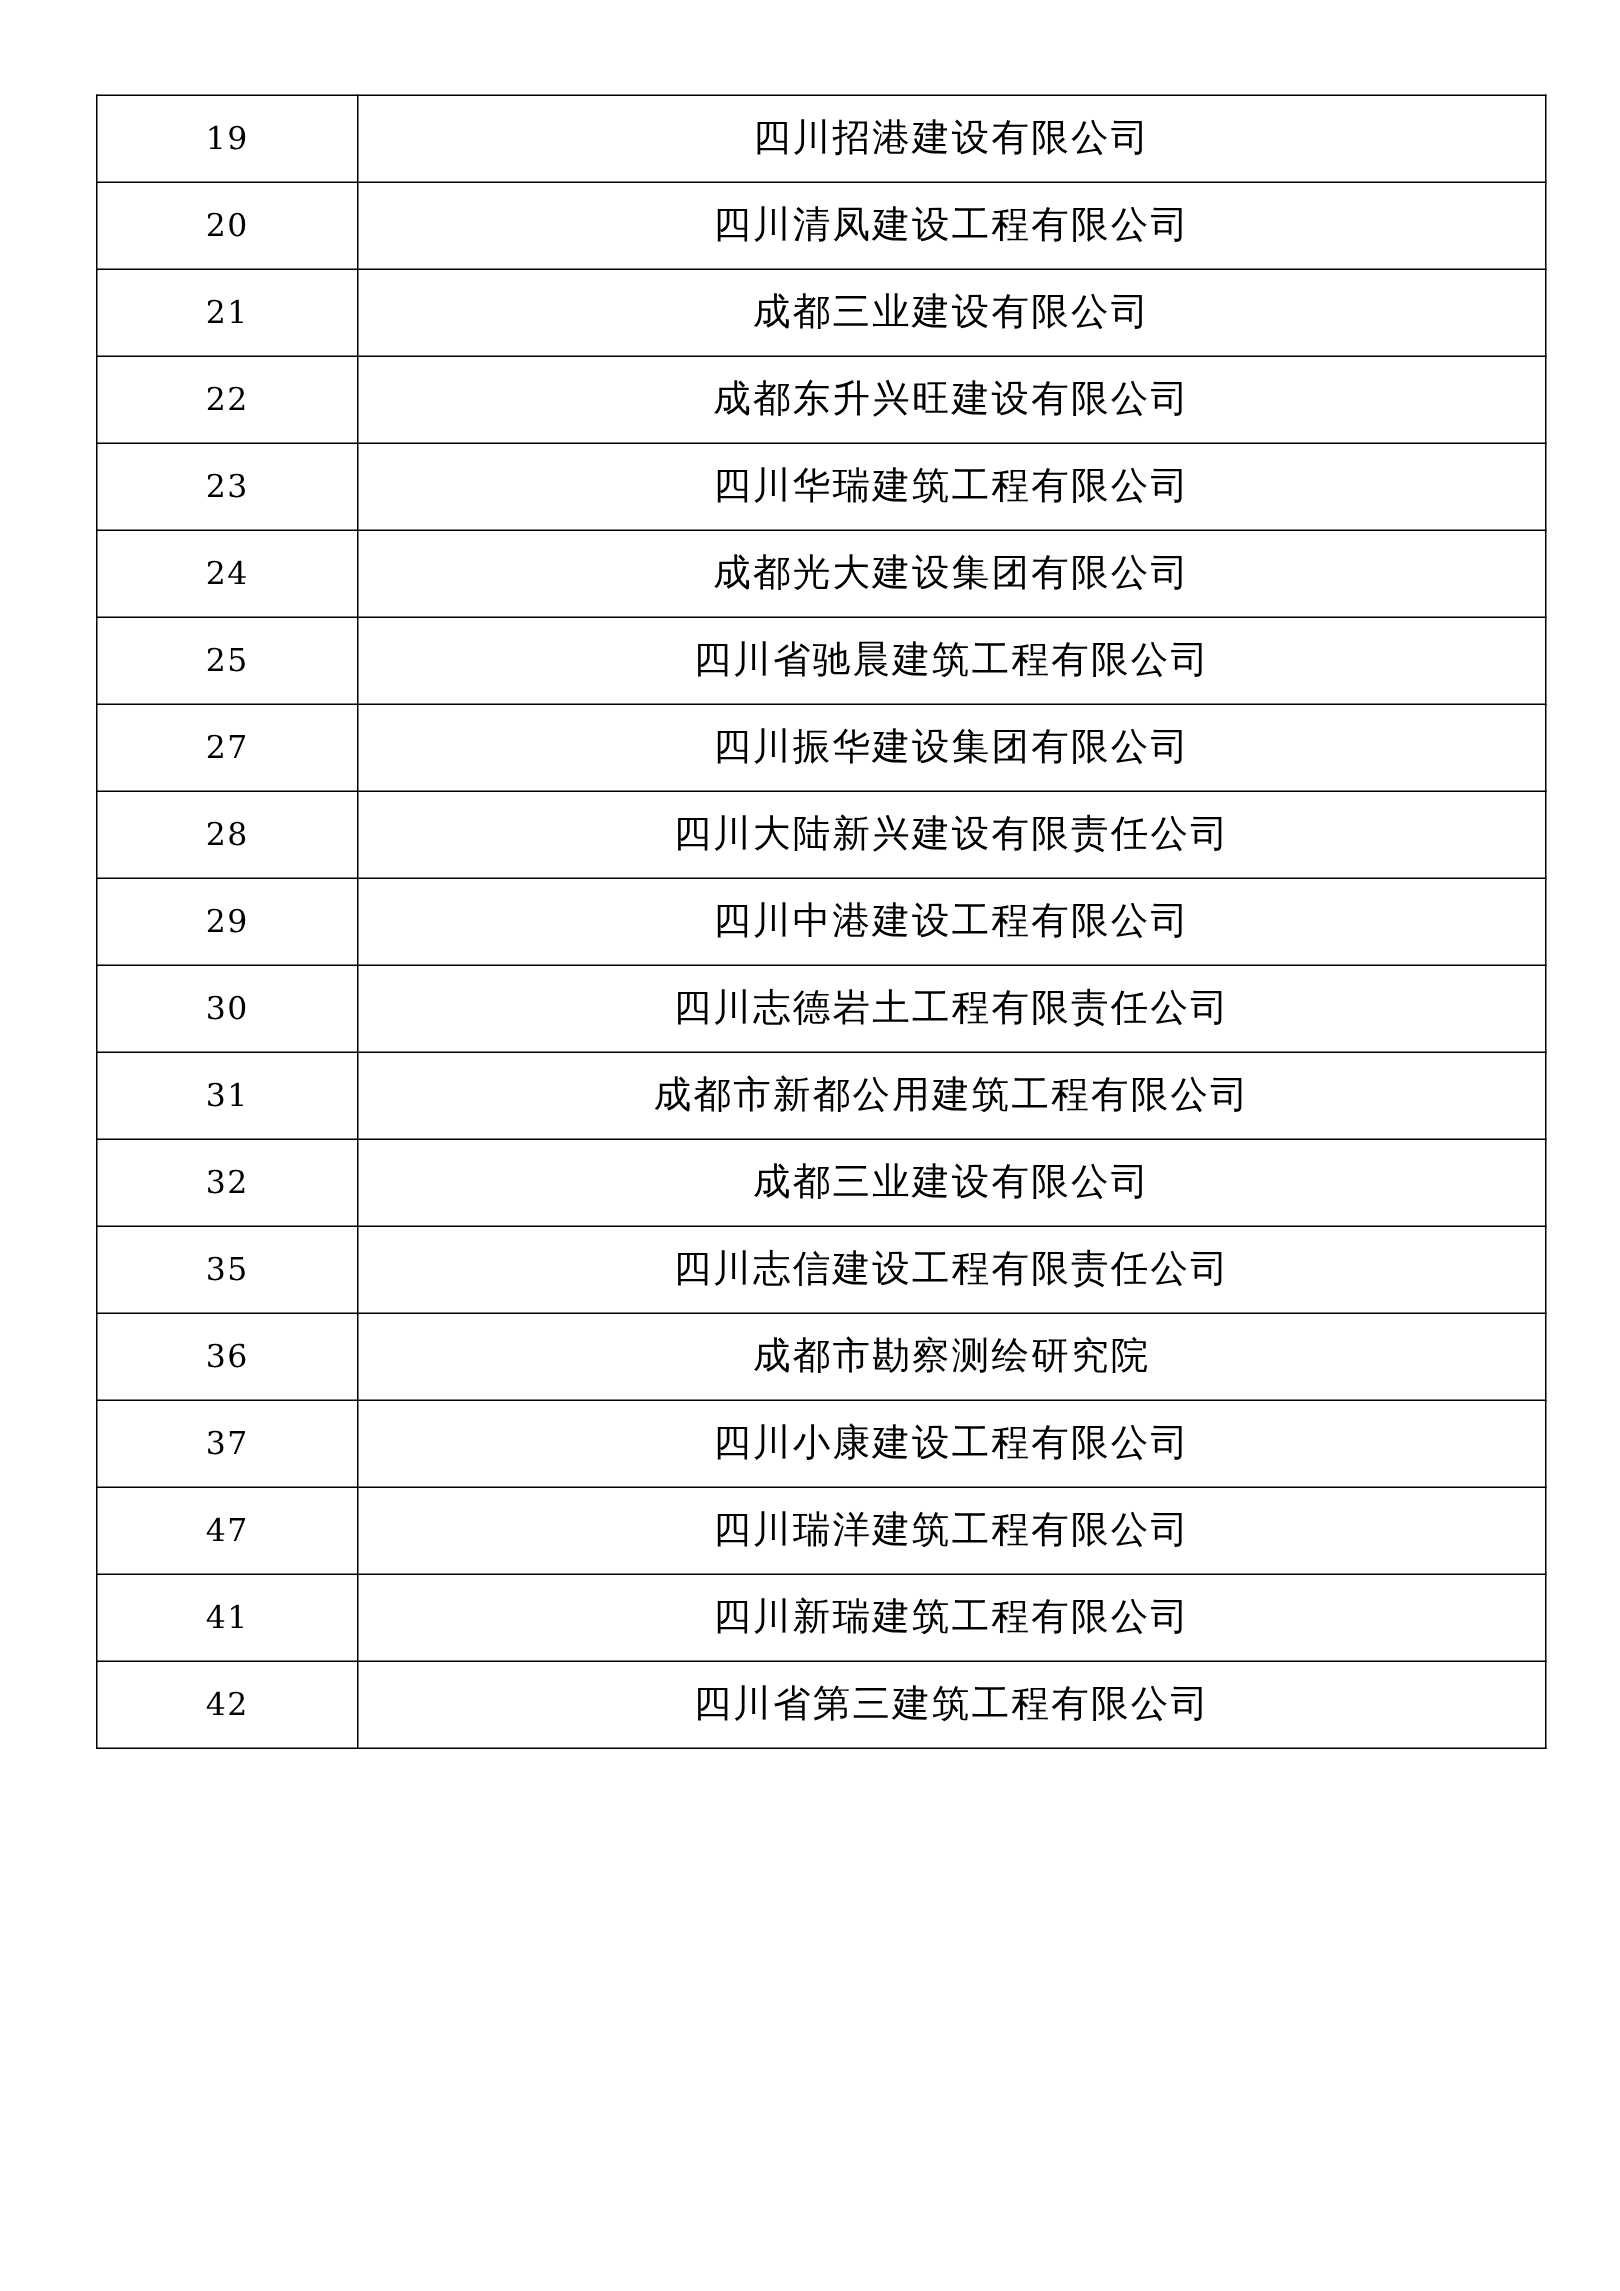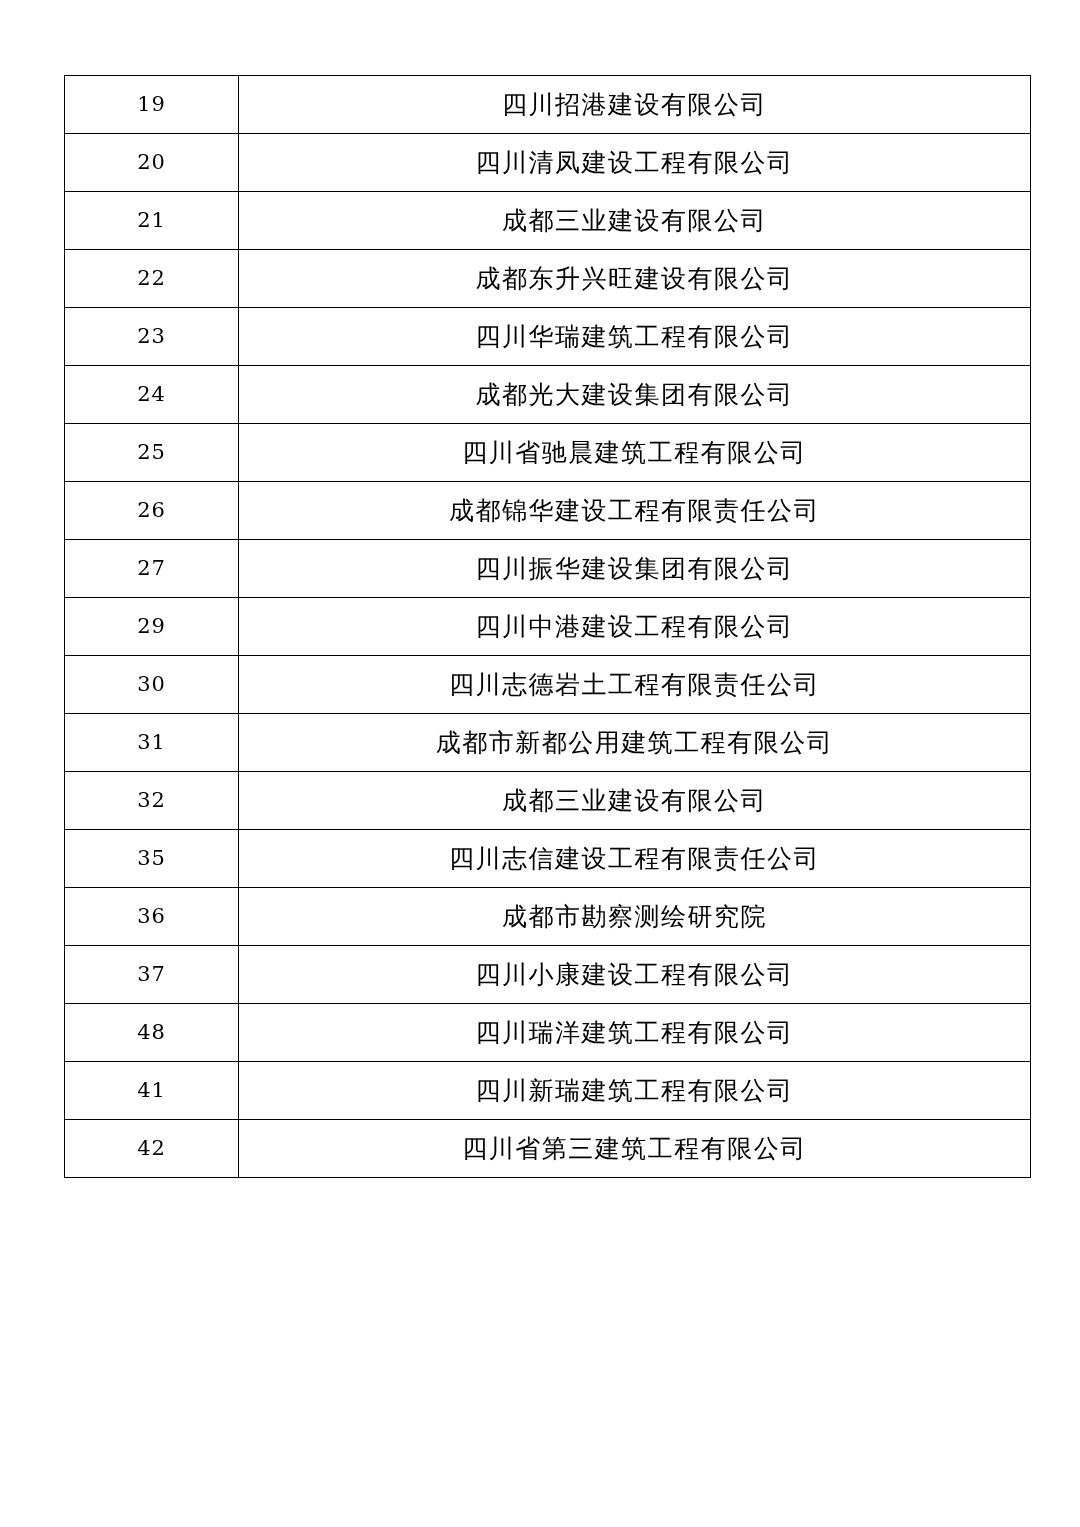--- a/index.html
+++ b/index.html
@@ -21,21 +21,20 @@
     top: 0;
     width: 1080px;
     height: 1527px;
     background: #ffffff;
   }
   .table-wrap {
     position: absolute;
     left: 64px;
     top: 63px;
     width: 966px;
-    margin-top: 12px;
   }
   table.doc-table {
     border-collapse: collapse;
     width: 966px;
     table-layout: fixed;
   }
   table.doc-table col.c-index { width: 174px; }
   table.doc-table col.c-name { width: 792px; }
   table.doc-table td {
     border: 1px solid #000000;
@@ -90,26 +89,26 @@
           </tr>
           <tr>
             <td class="idx">24</td>
             <td class="name">成都光大建设集团有限公司</td>
           </tr>
           <tr>
             <td class="idx">25</td>
             <td class="name">四川省驰晨建筑工程有限公司</td>
           </tr>
           <tr>
-            <td class="idx">26</td>
-            <td class="name">成都锦华建设工程有限责任公司</td>
+            <td class="idx">27</td>
+            <td class="name">四川振华建设集团有限公司</td>
           </tr>
           <tr>
-            <td class="idx">27</td>
-            <td class="name">四川振华建设集团有限公司</td>
+            <td class="idx">28</td>
+            <td class="name">四川大陆新兴建设有限责任公司</td>
           </tr>
           <tr>
             <td class="idx">29</td>
             <td class="name">四川中港建设工程有限公司</td>
           </tr>
           <tr>
             <td class="idx">30</td>
             <td class="name">四川志德岩土工程有限责任公司</td>
           </tr>
           <tr>
@@ -126,21 +125,21 @@
           </tr>
           <tr>
             <td class="idx">36</td>
             <td class="name">成都市勘察测绘研究院</td>
           </tr>
           <tr>
             <td class="idx">37</td>
             <td class="name">四川小康建设工程有限公司</td>
           </tr>
           <tr>
-            <td class="idx">48</td>
+            <td class="idx">47</td>
             <td class="name">四川瑞洋建筑工程有限公司</td>
           </tr>
           <tr>
             <td class="idx">41</td>
             <td class="name">四川新瑞建筑工程有限公司</td>
           </tr>
           <tr>
             <td class="idx">42</td>
             <td class="name">四川省第三建筑工程有限公司</td>
           </tr>

